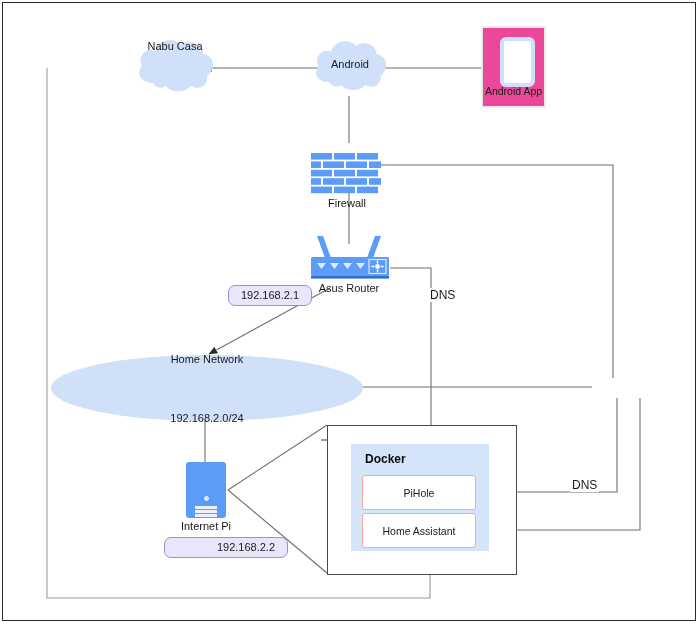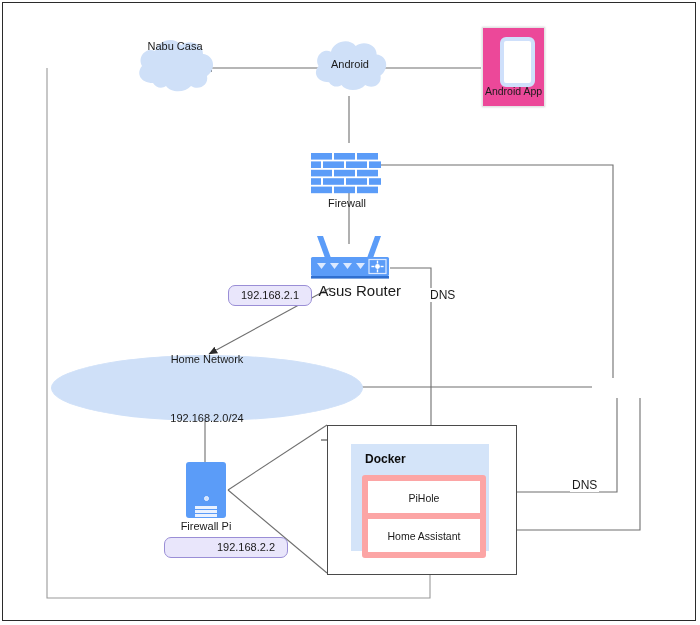--- a/index.html
+++ b/index.html
@@ -8,21 +8,21 @@
   #frame{position:absolute;left:2px;top:2px;width:694px;height:619px;border:1.5px solid #2b2b2b;box-sizing:border-box;background:#fff;}
   svg#wires{position:absolute;left:0;top:0;width:700px;height:625px;}
   .node{position:absolute;}
   .lbl{position:absolute;text-align:center;color:#1a1a1a;font-size:11px;line-height:13px;white-space:nowrap;}
   .cloudtxt{position:absolute;width:100%;text-align:center;font-size:11px;color:#1a1a1a;}
   .ipbadge{position:absolute;background:#e9e6fb;border:1px solid #9a8ed6;border-radius:7px;color:#1a1a1a;
            font-size:11px;text-align:center;line-height:18px;height:19px;}
   .dockerbox{position:absolute;background:#ffffff;border:1.6px solid #4a4a4a;}
   .dockerinner{position:absolute;background:#d4e4f9;}
   .dockertitle{position:absolute;font-size:12px;font-weight:bold;color:#0c0c0c;}
-  .svcbox{position:absolute;background:#ffffff;border:6px solid #fca5a5;border-radius:3px;
+  .svcbox{position:absolute;background:#ffffff;border:1px solid #fca5a5;border-radius:3px;
           font-size:10.5px;color:#1a1a1a;display:flex;align-items:center;justify-content:center;}
   .ellipsenode{position:absolute;background:#cfe0f8;border:1px solid #cfe0f8;border-radius:50%;
                display:flex;flex-direction:column;align-items:center;justify-content:center;
                font-size:11px;color:#1a1a1a;line-height:14px;}
   .edgelabel{position:absolute;font-size:12px;color:#1a1a1a;background:#fff;padding:0 2px;}
   .rpi{position:absolute;background:#5b9cf8;border-radius:3px;}
   .rpi .dot{position:absolute;left:50%;margin-left:-2.5px;top:34px;width:5px;height:5px;border-radius:50%;
             background:#cfe2ff;border:1px solid #eef4ff;box-sizing:border-box;}
   .rpi .bar{position:absolute;left:9px;width:22px;height:2.5px;background:#eaf2ff;}
   .phonecard{position:absolute;background:#ec4899;border:1px solid #e4e4e4;box-shadow:0 0 2px rgba(0,0,0,.2);}
@@ -135,38 +135,38 @@
       </g>
       <rect x="66" y="27.5" width="17" height="14" fill="#5b9cf8" stroke="#dce9ff" stroke-width="1.2"></rect>
       <g fill="#ffffff">
         <circle cx="74.5" cy="34.5" r="2.4"></circle>
         <rect x="73.8" y="28.6" width="1.4" height="3"></rect>
           <rect x="73.8" y="37.4" width="1.4" height="3"></rect>
         <rect x="68.4" y="33.8" width="3" height="1.4"></rect>
           <rect x="77.6" y="33.8" width="3" height="1.4"></rect>
       </g>
     </svg>
-    <div style="position:absolute;left:-6px;top:50px;width:104px;text-align:right;font-size:15px;color:#1a1a1a;">Asus Router</div>
+    <div style="position:absolute;left:-6px;top:50px;width:104px;text-align:center;font-size:11px;color:#1a1a1a;">Asus Router</div>
   </div>
 
   <div class="ipbadge" style="left:228px;top:261px;width:82px;margin-top:24px;">192.168.2.1</div>
 
   <div class="ellipsenode" style="left:51px;top:355px;width:310px;height:64px;gap:45px;">
     <span>Home Network</span>
     <span>192.168.2.0/24</span>
   </div>
 
 
   <div class="rpi" style="left:186px;top:462px;width:40px;height:56px;">
     <div class="dot"></div>
     <div class="bar" style="top:44px;"></div>
     <div class="bar" style="top:48px;"></div>
     <div class="bar" style="top:52px;"></div>
   </div>
-  <div class="lbl" style="left:146px;top:520px;width:120px;">Firewall Pi</div>
+  <div class="lbl" style="left:146px;top:520px;width:120px;">Internet Pi</div>
   <div class="ipbadge" style="left:164px;top:537px;width:82px;padding-left:40px;">192.168.2.2</div>
 
   <div class="dockerbox" style="left:327px;top:425px;width:188px;height:148px;"></div>
   <div class="dockerinner" style="left:351px;top:444px;width:138px;height:107px;"></div>
   <div class="dockertitle" style="left:365px;top:452px;">Docker</div>
   <div class="svcbox" style="left:362px;top:475px;width:112px;height:33px;">PiHole</div>
   <div class="svcbox" style="left:362px;top:513px;width:112px;height:33px;">Home Assistant</div>
 
   <div class="edgelabel" style="left:428px;top:288px;">DNS</div>
   <div class="edgelabel" style="left:570px;top:478px;">DNS</div>

